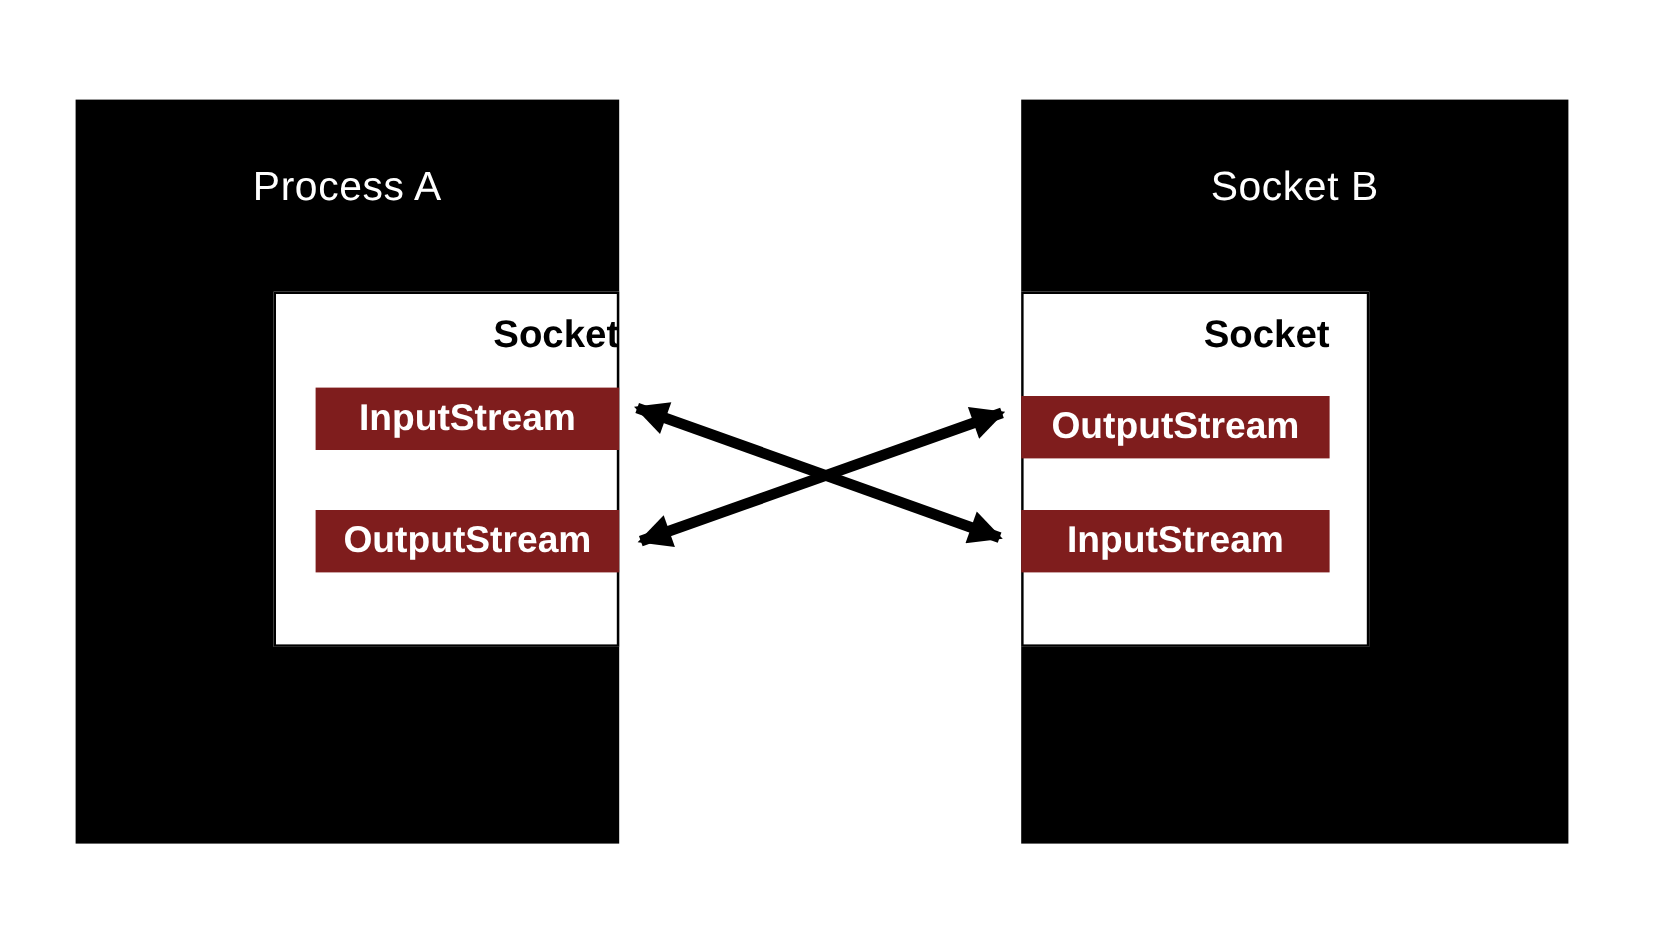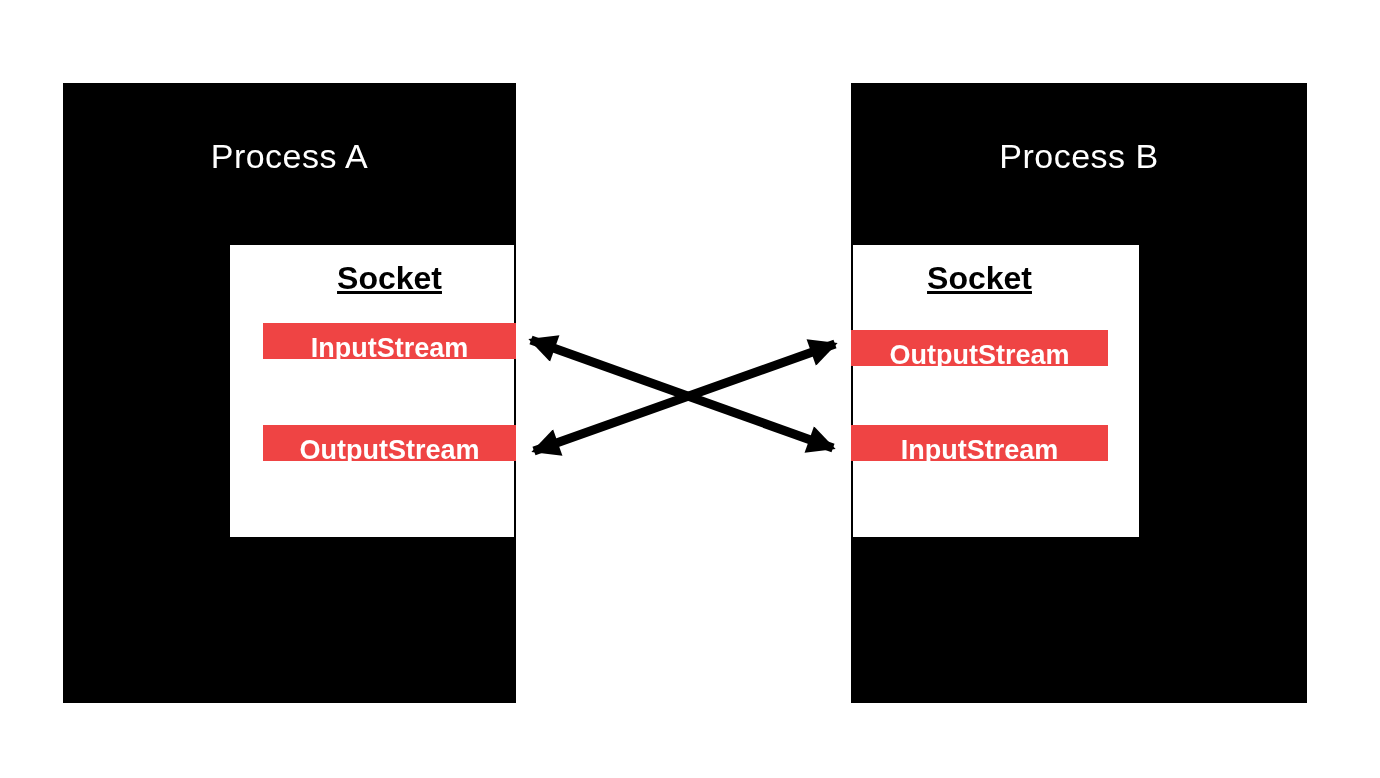--- a/index.html
+++ b/index.html
@@ -43,37 +43,36 @@
     background: #ffffff;
     border: 2px solid #000000;
     box-sizing: border-box;
   }
   #socket-a { left: 228px; width: 288px; }
   #socket-b { left: 851px; width: 290px; }
 
   .socket-title {
     position: absolute;
     top: 14px;
-    text-align: center;
+    text-align: right;
     color: #000000;
     font-size: 32px;
     font-weight: bold;
     line-height: 38px;
-    text-decoration: underline;
   }
   
   #socket-a .socket-title { left: 33px; right: -2px; }
   #socket-b .socket-title { left: -2px; width: 257px; }
 
   .stream-bar {
     position: absolute;
-    height: 36px;
-    background: #ef4444;
+    height: 52px;
+    background: #7f1d1d;
     color: #ffffff;
-    font-size: 27px;
+    font-size: 31px;
     font-weight: bold;
     line-height: 50px;
     text-align: center;
   }
   
   #socket-a .stream-bar { left: 33px; right: -2px; }
   #socket-a .stream-top    { top: 78px; }
   #socket-a .stream-bottom { top: 180px; }
   
   #socket-b .stream-bar { left: -2px; width: 257px; }
@@ -90,21 +89,21 @@
 </head>
 <body>
 
 <div>
 
   <div class="process-box" id="process-a">
     <div class="process-title">Process A</div>
   </div>
 
   <div class="process-box" id="process-b">
-    <div class="process-title">Process B</div>
+    <div class="process-title">Socket B</div>
   </div>
 
   <div class="socket-box" id="socket-a">
     <div class="socket-title">Socket</div>
     <div class="stream-bar stream-top">InputStream</div>
     <div class="stream-bar stream-bottom">OutputStream</div>
   </div>
 
   <div class="socket-box" id="socket-b">
     <div class="socket-title">Socket</div>

